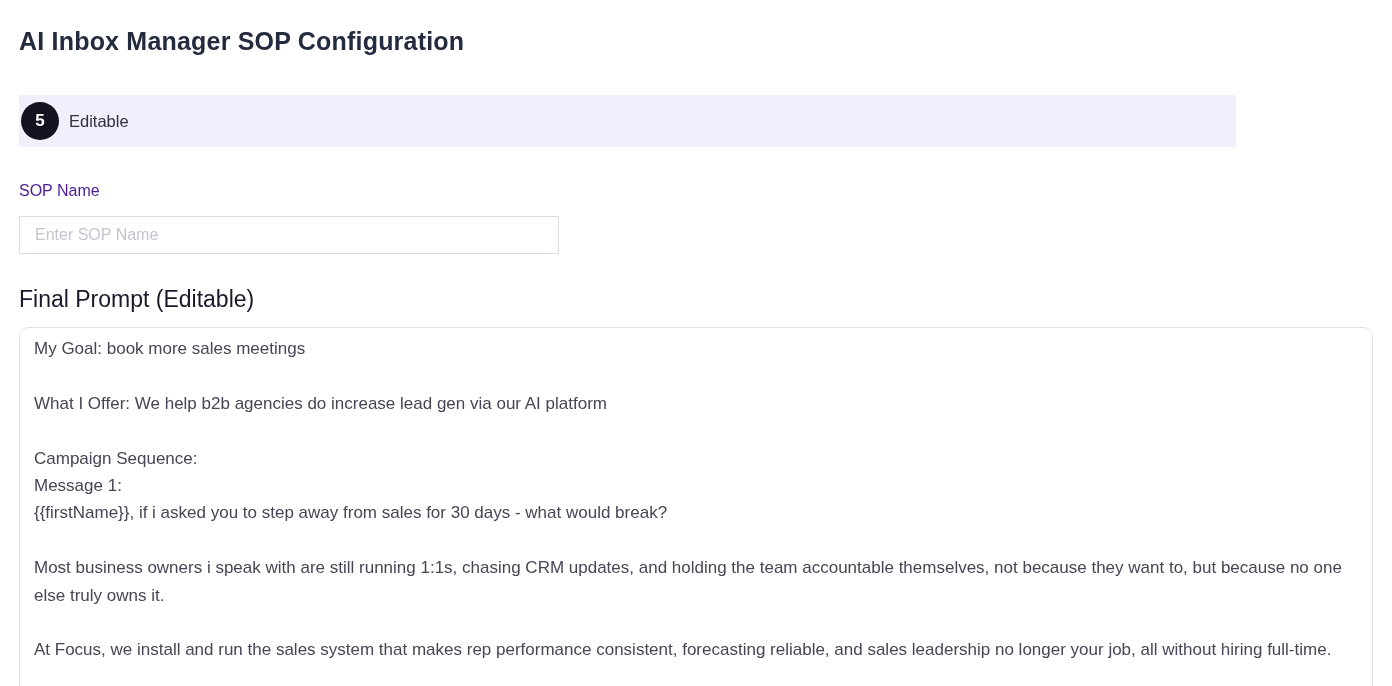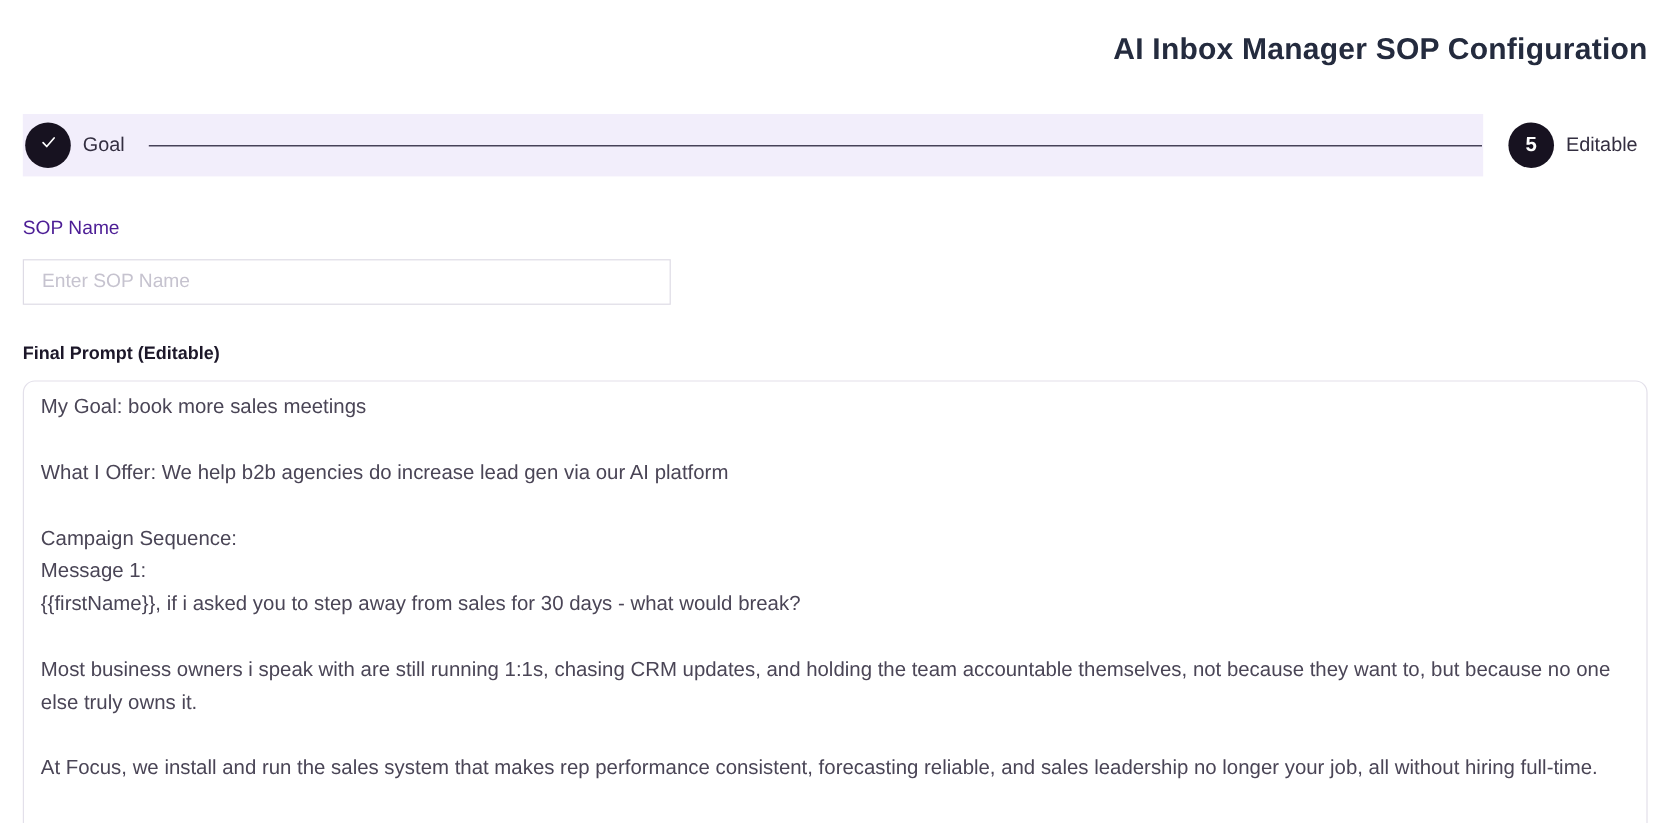--- a/index.html
+++ b/index.html
@@ -17,21 +17,20 @@
     padding: 0 19px;
   }
 
   
   .page-title {
     margin: 27px 0 0 0;
     font-size: 25px;
     font-weight: 700;
     letter-spacing: 0.2px;
     color: #242b3e;
-    text-align: right;
   }
 
   
   .stepper {
     position: relative;
     margin-top: 39px;
     height: 52px;
     display: flex;
     align-items: center;
   }
@@ -83,22 +82,22 @@
 
   
   .field-label {
     font-size: 16px;
     font-weight: 500;
     color: #4c1d95;
   }
   .sop-label { margin-top: 35px; }
   .prompt-label {
     margin-top: 32px;
-    font-size: 15px;
-    font-weight: 700;
+    font-size: 23px;
+    font-weight: 400;
     color: #1c1729;
   }
 
   
   .sop-input {
     display: block;
     margin-top: 16px;
     width: 540px;
     height: 38px;
     border: 1px solid #dedbe5;
@@ -132,31 +131,20 @@
   }
 </style>
 </head>
 <body>
 
 <h1 class="page-title">AI Inbox Manager SOP Configuration</h1>
 
 <div class="stepper">
   <div class="stepper-bg"></div>
 
-  <div class="step">
-    <div class="step-circle">
-      <span>
-        <svg width="17" height="17" viewBox="0 0 24 24">
-            <path d="M5.5 12.5l4.3 4.6L18.5 7" stroke="#ffffff" stroke-width="2" fill="none" stroke-linecap="round" stroke-linejoin="round"></path>
-          </svg>
-      </span>
-    </div>
-    <span class="step-label">Goal</span>
-    <span class="step-line"></span>
-  </div>
 
 
 
 
   <div class="step last">
     <div class="step-circle">
       <span class="num">5</span>
     </div>
     <span class="step-label">Editable</span>
   </div>

